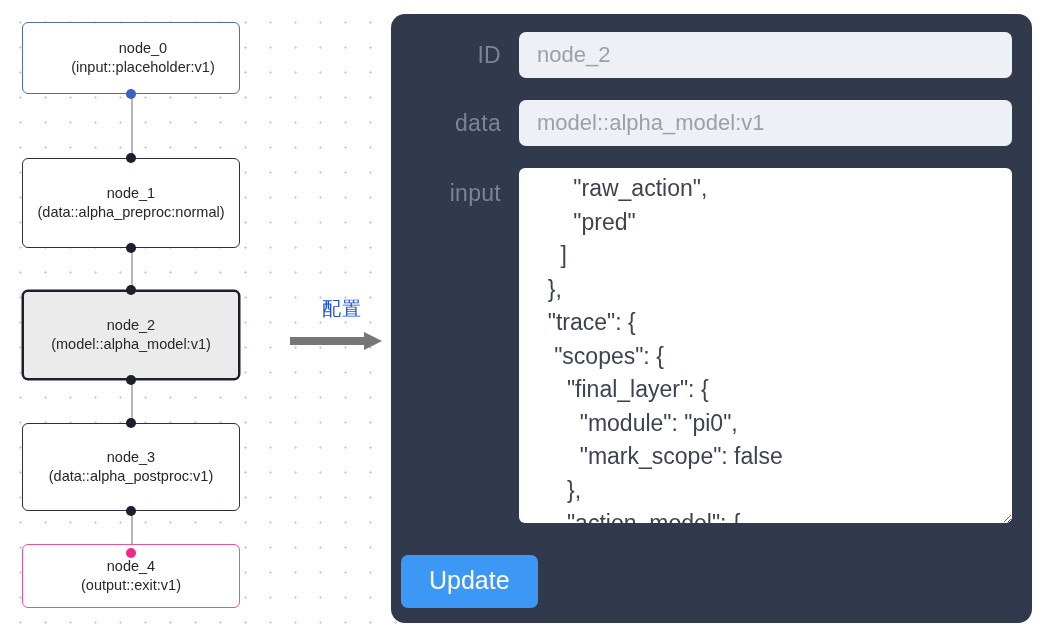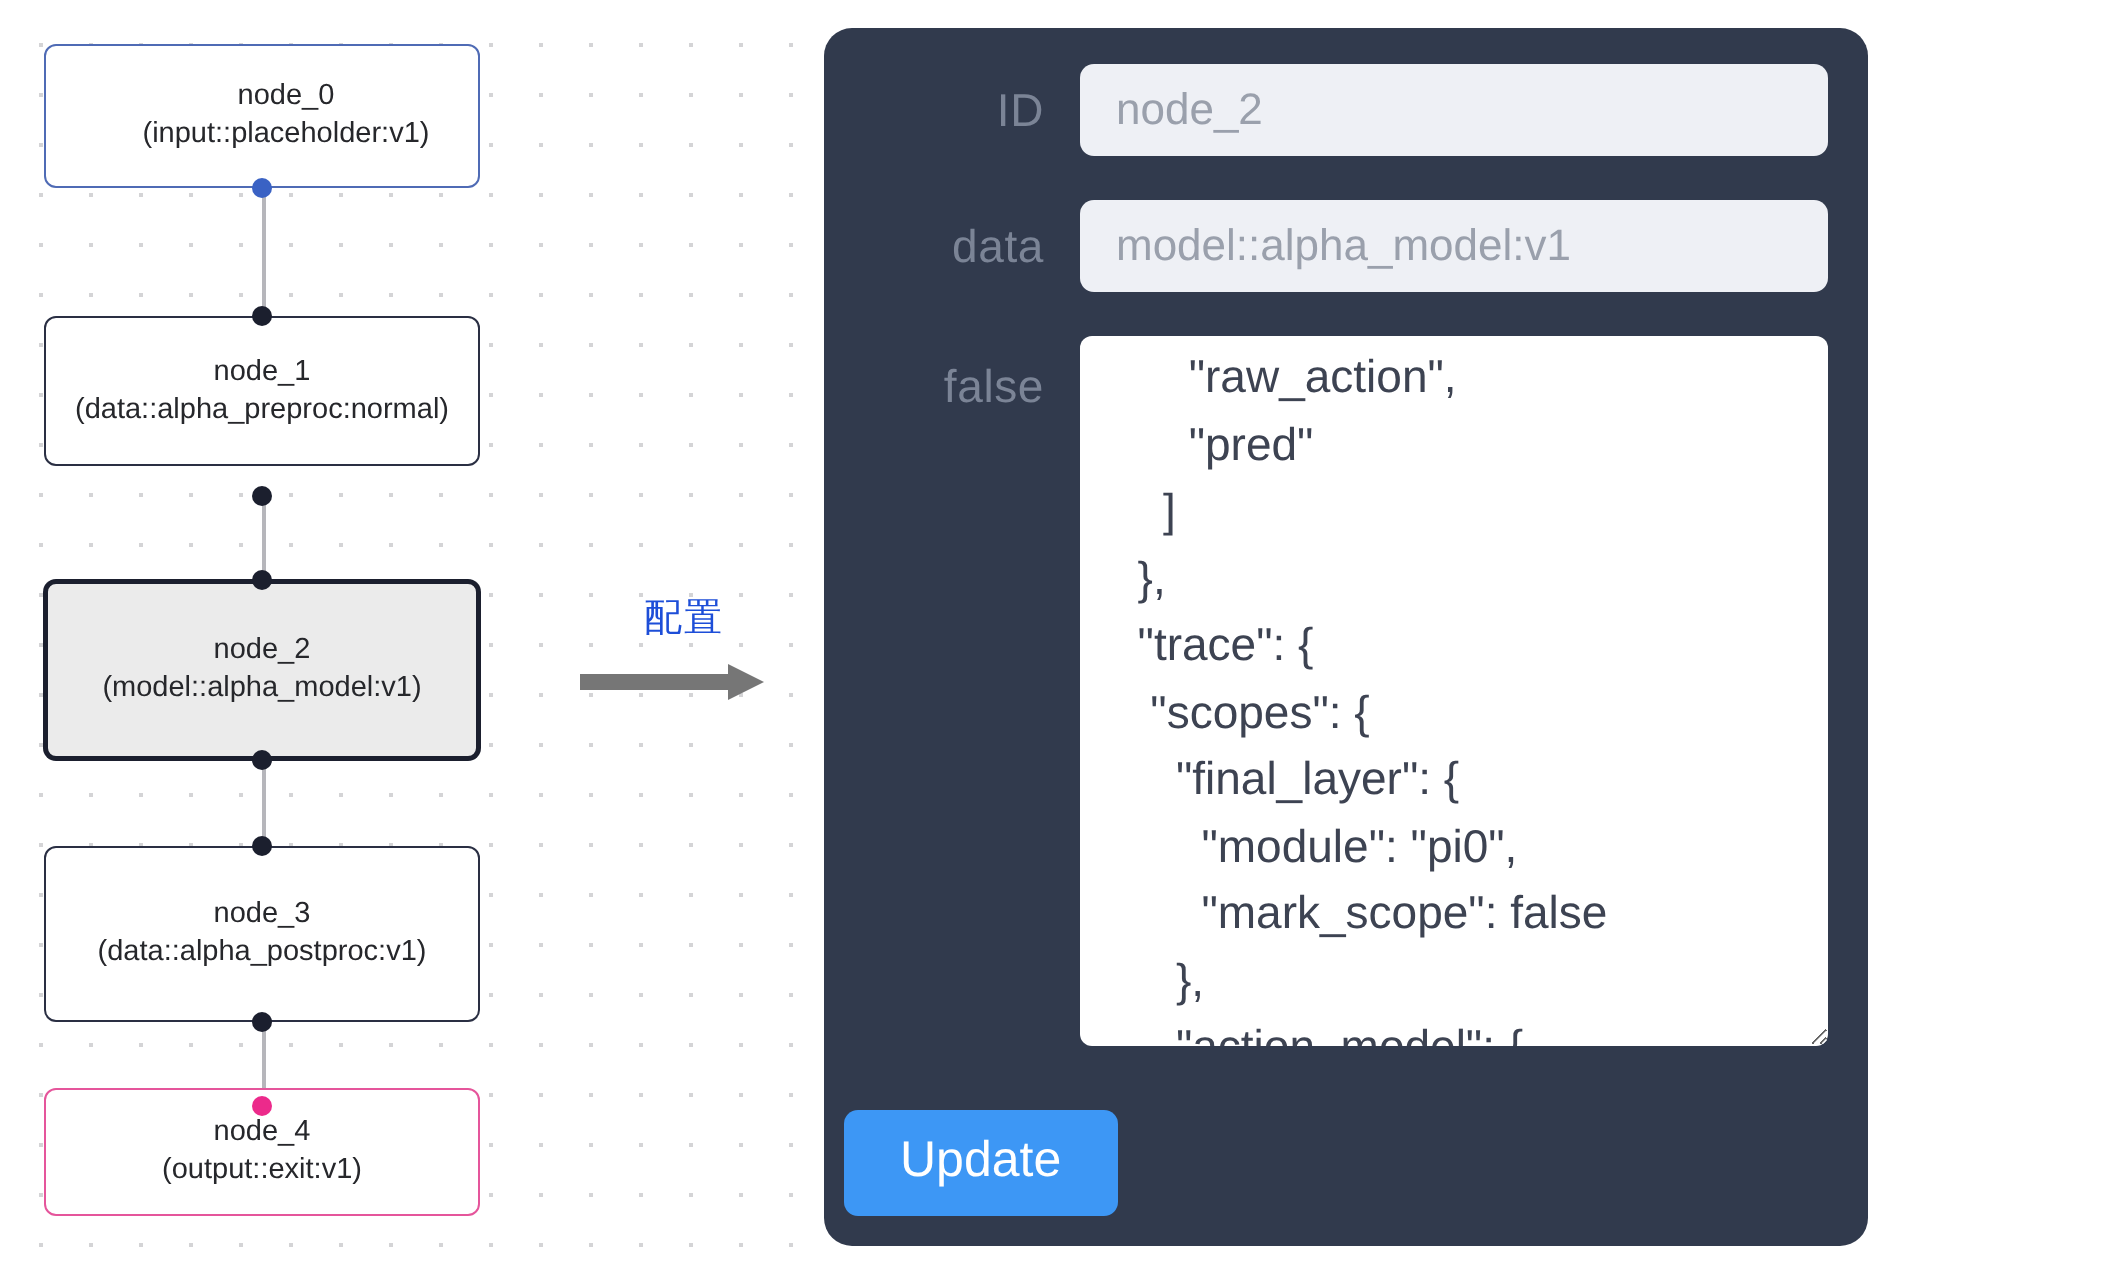--- a/index.html
+++ b/index.html
@@ -51,21 +51,21 @@
   .node.is-input  { border-color: #4f6bb5; }
   .node.is-output { border-color: #e5559b; }
   .node.is-selected {
     background: #ebebeb;
     border-color: #1b1f2e;
     border-width: 2px;
     box-shadow: 0 0 0 0.5px #1b1f2e;
   }
 
   #node-0 { top: 22px;  height: 72px; padding-left: 31px; }
-  #node-1 { top: 158px; height: 75px; }
+  #node-1 { top: 158px; height: 90px; }
   #node-2 { top: 290px; height: 90px; }
   #node-3 { top: 423px; height: 88px; }
   #node-4 { top: 544px; height: 64px; justify-content: flex-end; }
 
   .handle {
     position: absolute;
     width: 10px; height: 10px;
     border-radius: 50%;
     background: #1b1f2e;
     left: 126px;
@@ -113,23 +113,23 @@
     left: 76px; top: 0;
     width: 0; height: 0;
     border-top: 9px solid transparent;
     border-bottom: 9px solid transparent;
     border-left: 18px solid #767676;
   }
 
   
   #inspector-panel {
     position: absolute;
-    left: 412px;
+    left: 391px;
     top: 14px;
-    width: 522px;
+    width: 641px;
     height: 609px;
     background: #313a4d;
     border-radius: 14px;
     box-sizing: border-box;
     padding: 18px 20px 0 10px;
     overflow: hidden;
     z-index: 4;
   }
 
   .field-row {
@@ -255,21 +255,21 @@
     <div class="field-label">ID</div>
     <input class="field-input" type="text" value="node_2" style="">
   </div>
 
   <div class="field-row">
     <div class="field-label">data</div>
     <input class="field-input" type="text" value="model::alpha_model:v1" style="">
   </div>
 
   <div class="field-row config-row">
-    <div class="field-label">false</div>
+    <div class="field-label">input</div>
     <textarea id="config-textarea" style="">      "raw_action",
       "pred"
     ]
   },
   "trace": {
    "scopes": {
      "final_layer": {
        "module": "pi0",
        "mark_scope": false
      },

